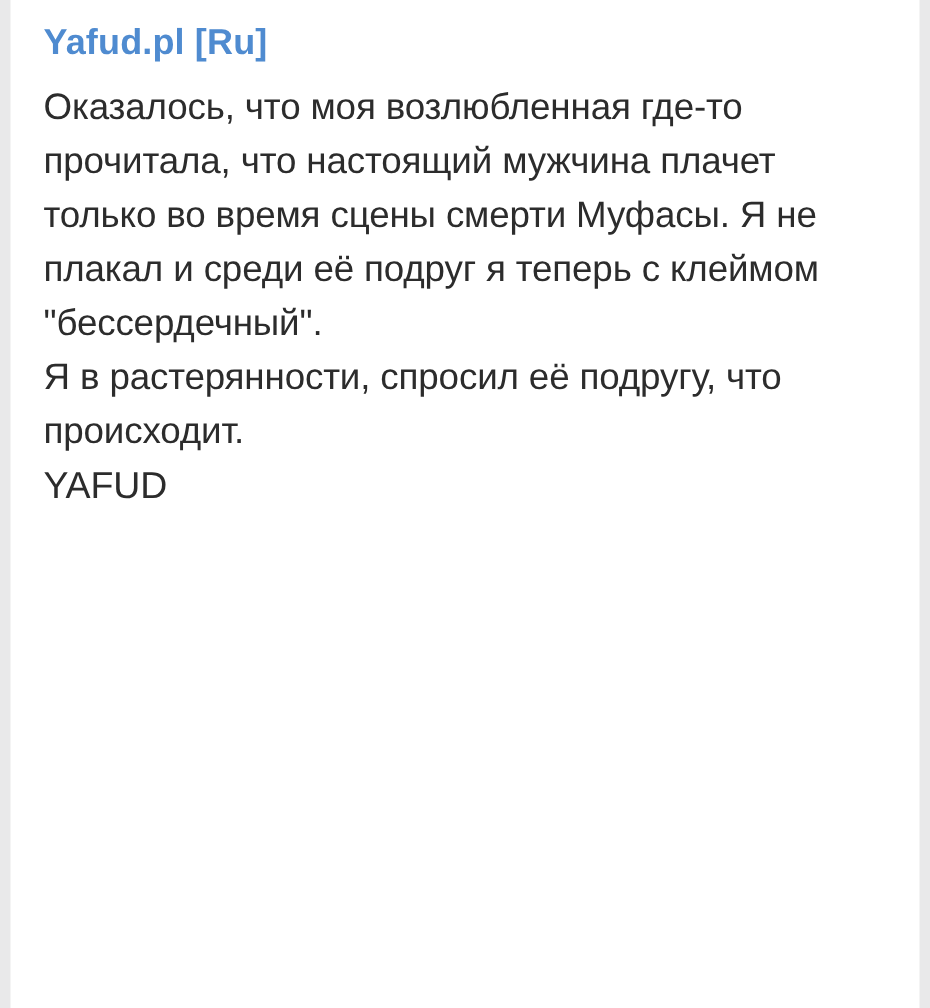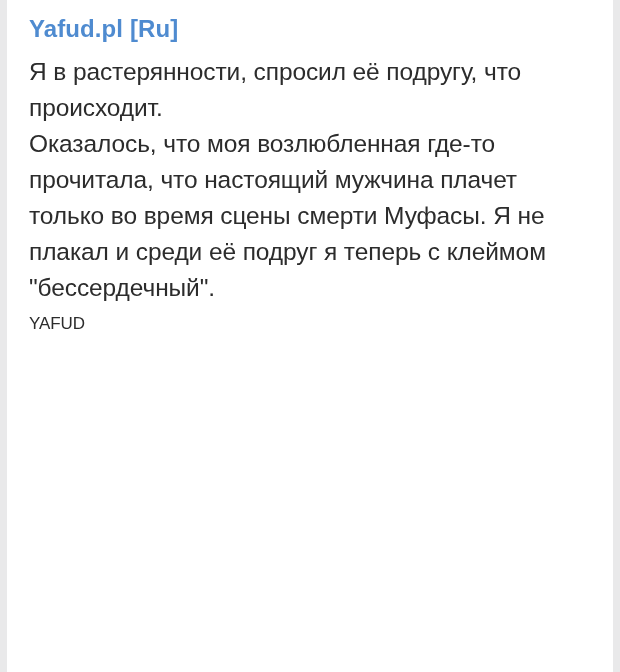--- a/index.html
+++ b/index.html
@@ -35,31 +35,31 @@
     color: #2c2c2c;
     font-size: 24.5px;
     line-height: 36px;
     letter-spacing: -0.1px;
   }
   .para {
     margin: 0;
   }
   .signature {
     color: #2c2c2c;
-    font-size: 17px;
+    font-size: 25px;
     line-height: 36px;
     margin: 0;
   }
 </style>
 </head>
 <body>
 
 <div class="card">
 
   <div class="source-title">Yafud.pl [Ru]</div>
 
   <div class="post-body">
+    <p class="para">Оказалось, что моя возлюбленная где-то прочитала, что настоящий мужчина плачет только во время сцены смерти Муфасы. Я не плакал и среди её подруг я теперь с клеймом "бессердечный".</p>
     <p class="para">Я в растерянности, спросил её подругу, что происходит.</p>
-    <p class="para">Оказалось, что моя возлюбленная где-то прочитала, что настоящий мужчина плачет только во время сцены смерти Муфасы. Я не плакал и среди её подруг я теперь с клеймом "бессердечный".</p>
     <p class="signature">YAFUD</p>
   </div>
 
 </div>
 
 </body></html>

